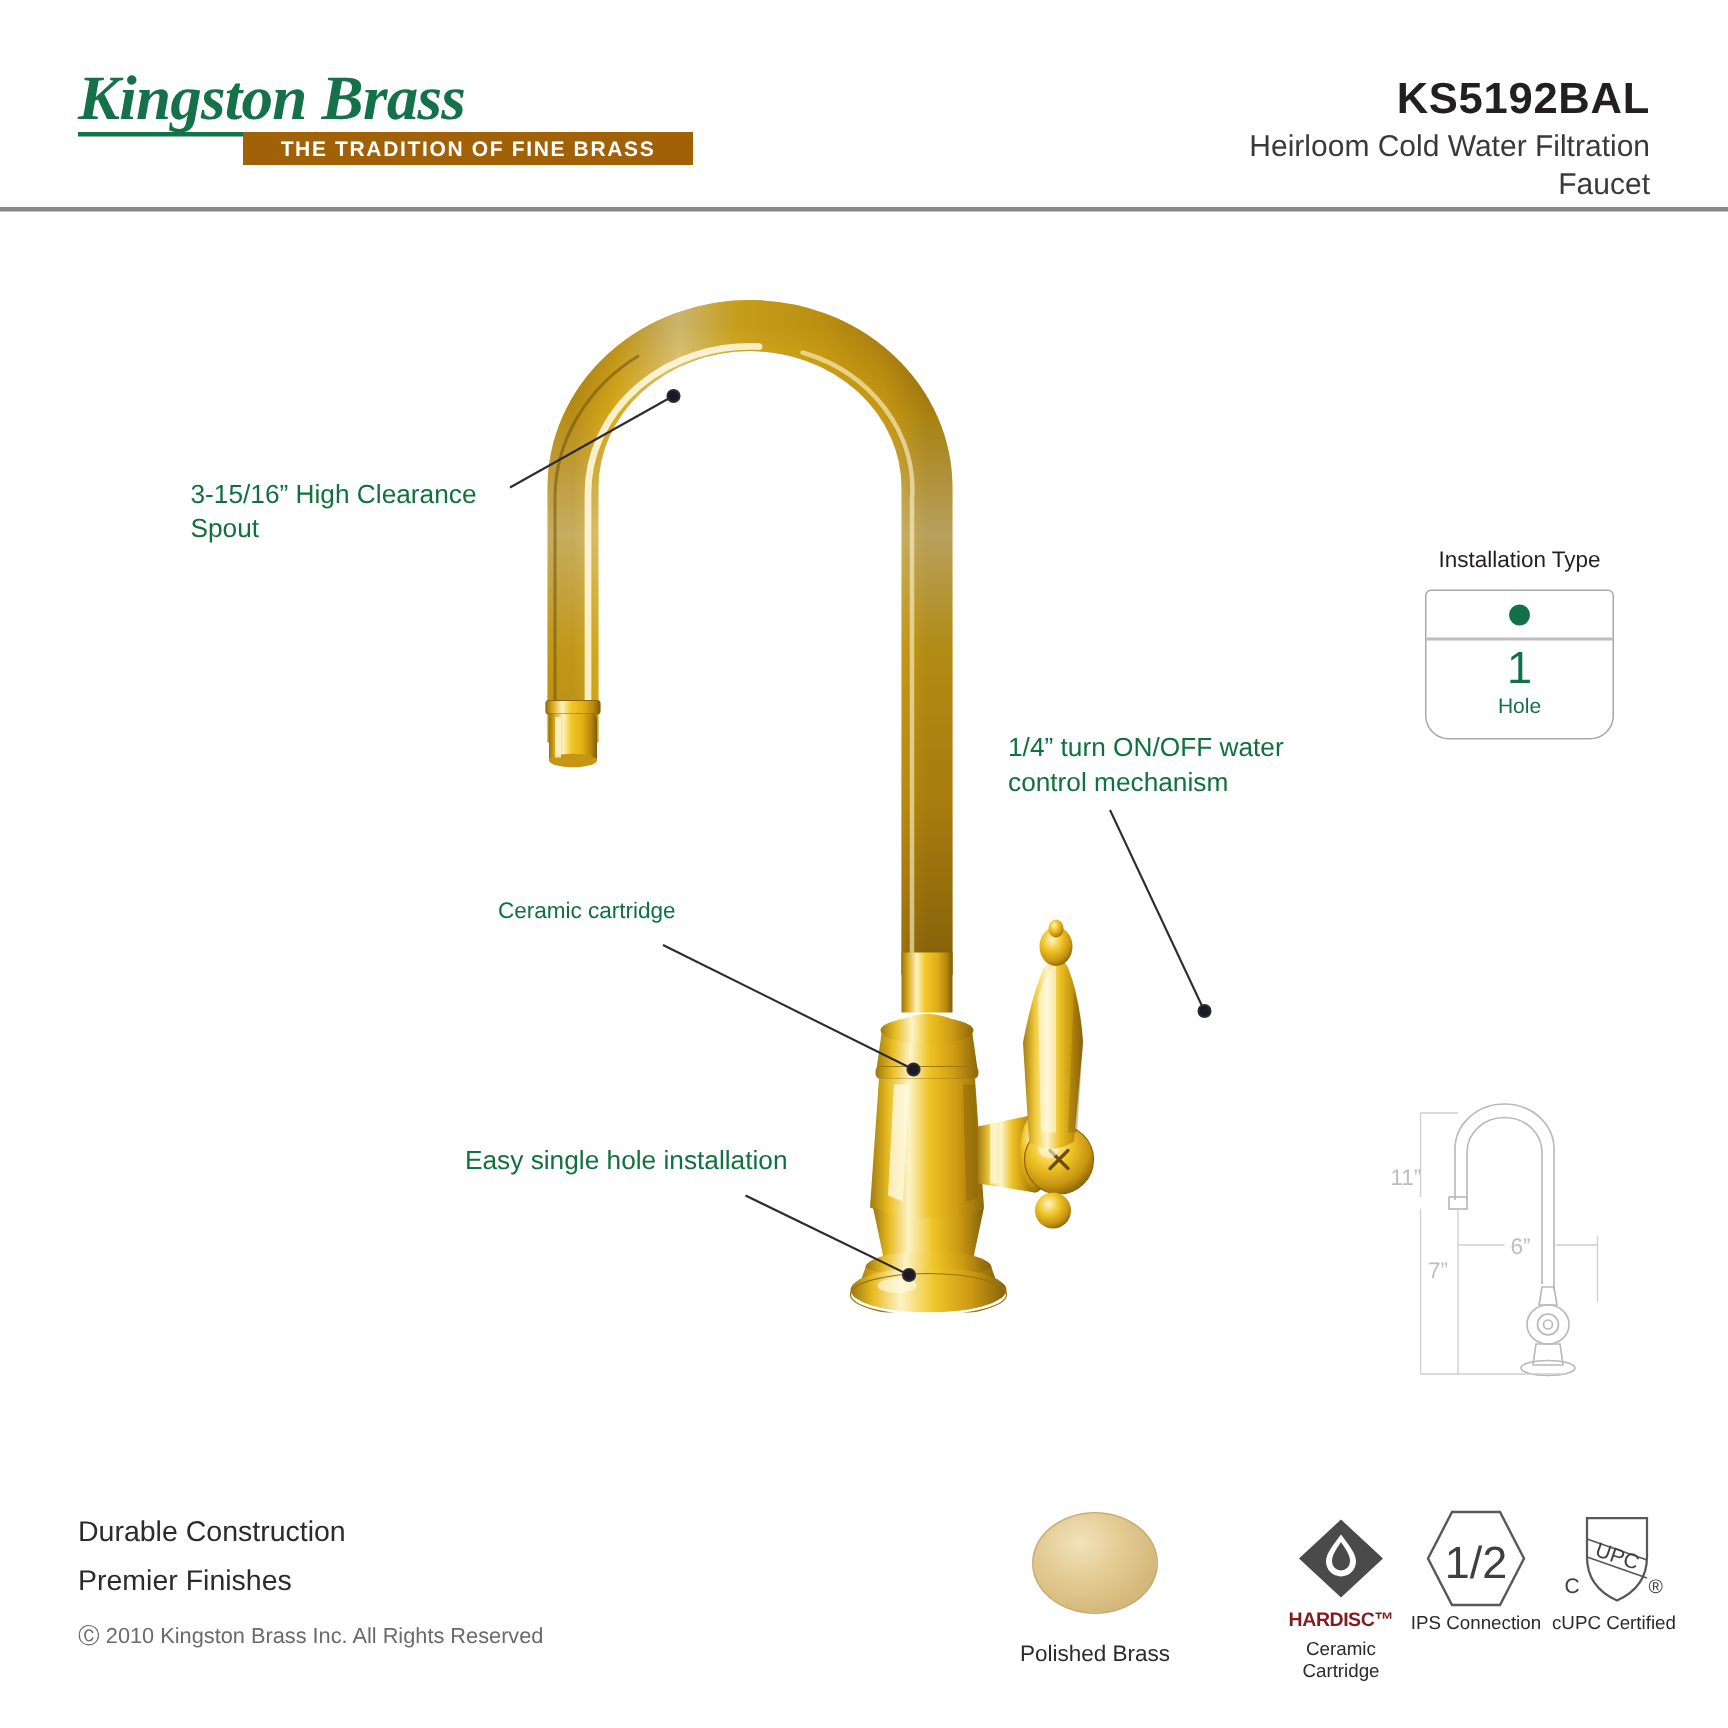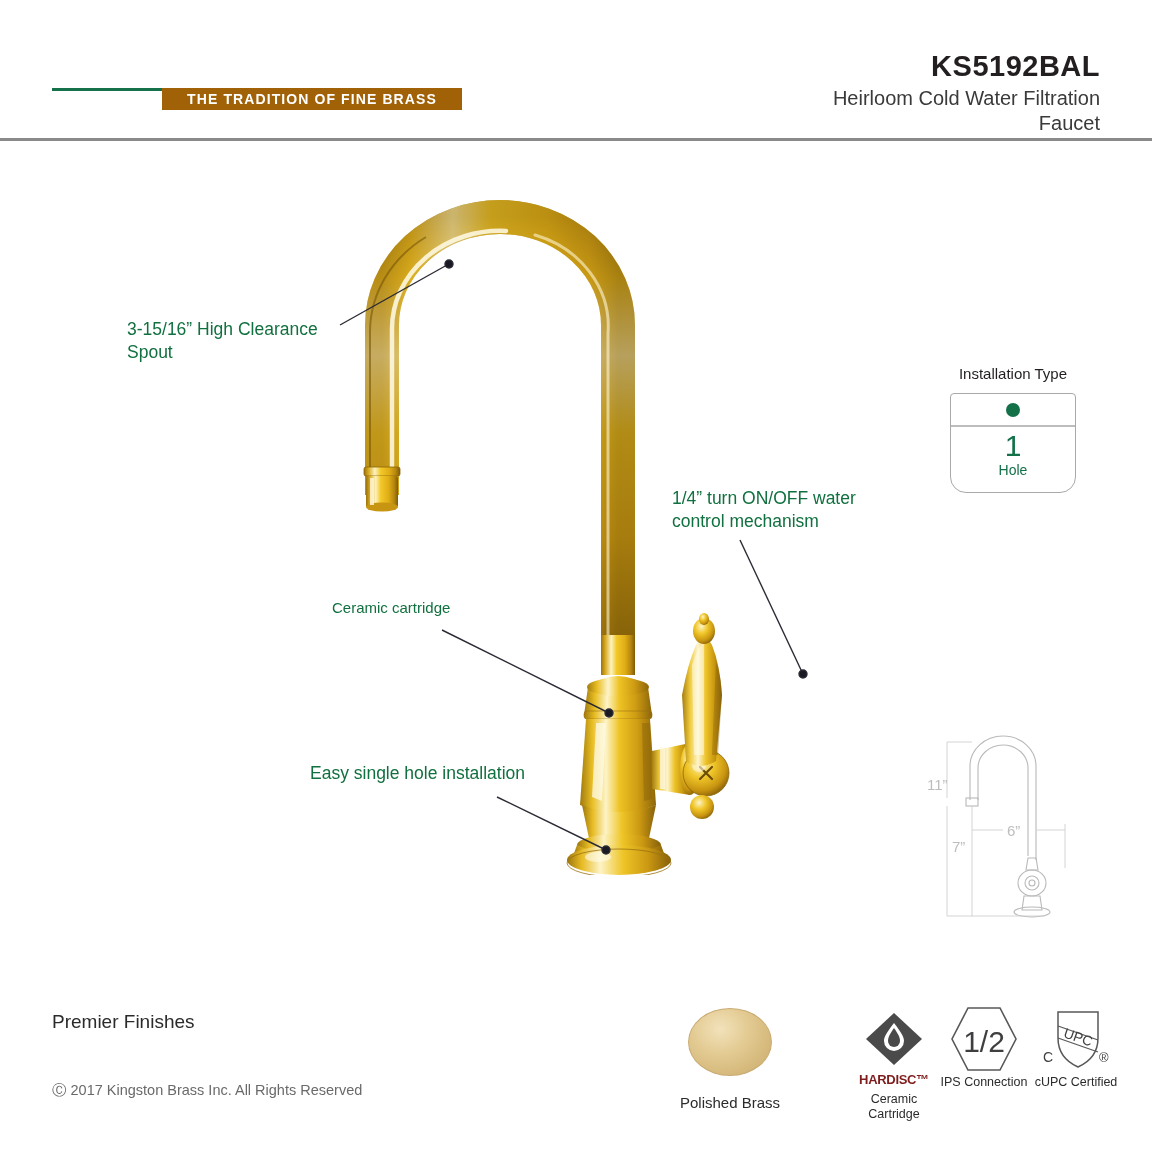--- a/index.html
+++ b/index.html
@@ -99,20 +99,21 @@
   #hardisc-wordmark{
     font-size:13px;font-weight:bold;color:#7f1d1d;letter-spacing:-0.3px;
     margin-top:2px;font-family:"Liberation Sans", sans-serif;
   }
   .badge-art{height:62px;display:flex;align-items:center;justify-content:center;text-align:right;}
 </style>
 </head>
 <body>
 
 <div class="abs" id="logo-block">
+  <div id="logo-wordmark">Kingston Brass</div>
   <div id="logo-rule"></div>
   <div id="logo-tagline-bar">
     <span id="logo-tagline">THE TRADITION OF FINE BRASS</span>
   </div>
 </div>
 
 <div class="abs" id="model-number">KS5192BAL</div>
 <div class="abs" id="product-name">Heirloom Cold Water Filtration Faucet</div>
 <div class="abs" id="header-divider"></div>
 
@@ -262,23 +263,24 @@
     <line x1="47" y1="102" x2="78" y2="102"></line>
     <line x1="112" y1="102" x2="140" y2="102"></line>
     <line x1="140" y1="96" x2="140" y2="140"></line>
   </g>
   <text x="2" y="62" font-family="Liberation Sans, sans-serif" font-size="15" fill="#bdbdbd">11”</text>
   <text x="27" y="124" font-family="Liberation Sans, sans-serif" font-size="15" fill="#bdbdbd">7”</text>
   <text x="82" y="108" font-family="Liberation Sans, sans-serif" font-size="15" fill="#bdbdbd">6”</text>
 </svg>
 
 <div class="abs" id="footer-features">
+  <div class="feature-line">Durable Construction</div>
   <div class="feature-line">Premier Finishes</div>
 </div>
-<div class="abs" id="copyright">Ⓒ 2017 Kingston Brass Inc. All Rights Reserved</div>
+<div class="abs" id="copyright">Ⓒ 2010 Kingston Brass Inc. All Rights Reserved</div>
 
 <div class="abs" id="finish-swatch-block">
   <div id="finish-swatch"></div>
   <div id="finish-name">Polished Brass</div>
 </div>
 
 <div class="badge" id="badge-hardisc">
   <div class="badge-art">
     <svg width="62" height="58" viewBox="0 0 62 58">
       <path d="M31,3 L59,29 L31,55 L3,29 Z" fill="#4a4a4a"></path>

